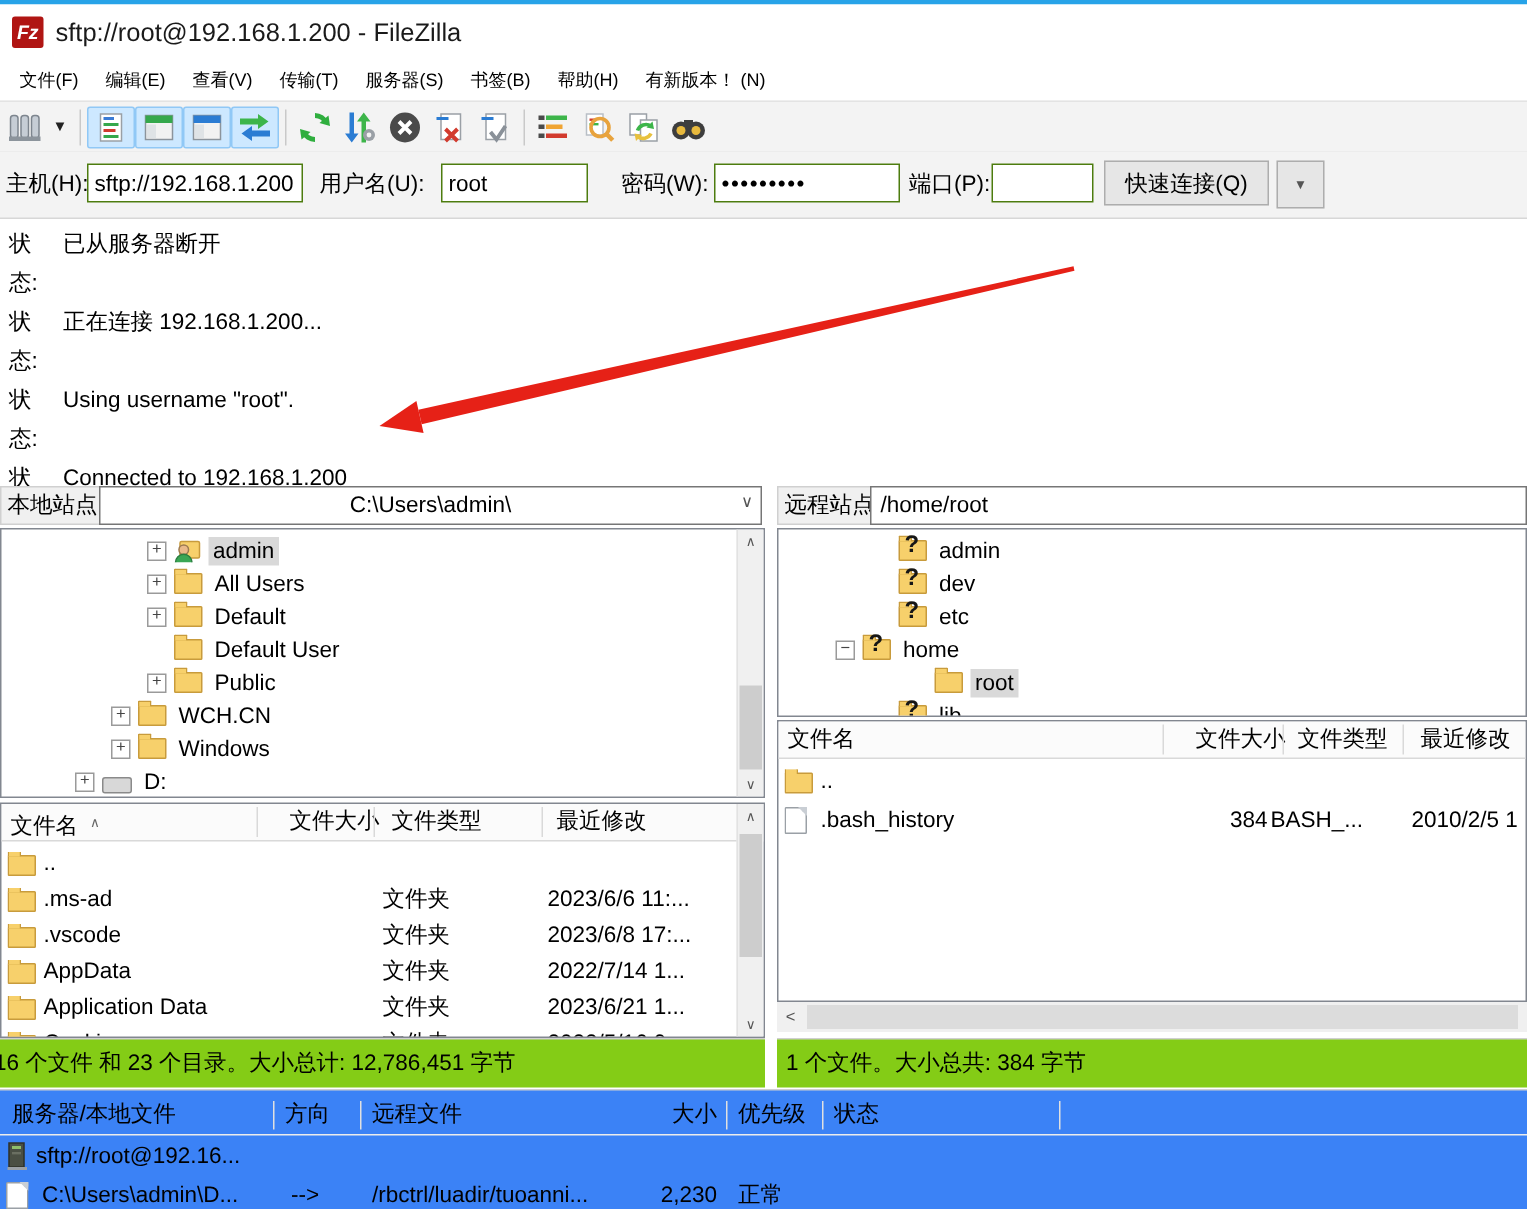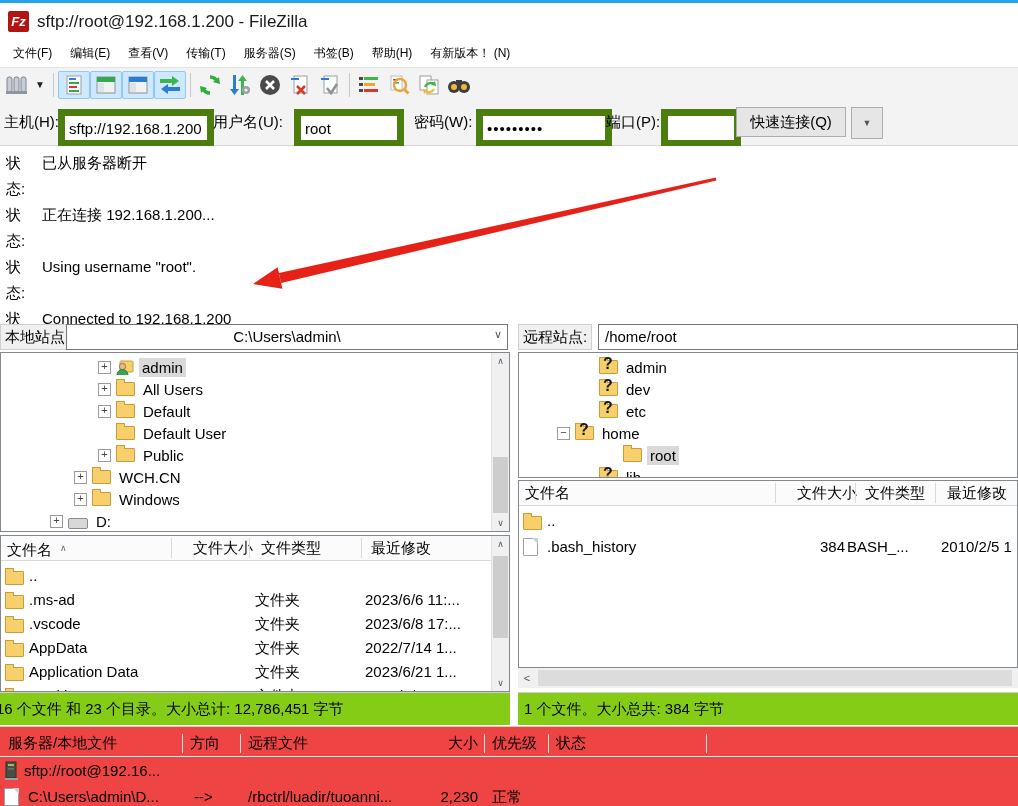--- a/index.html
+++ b/index.html
@@ -19,21 +19,21 @@
   #toolbar{position:absolute;top:67px;left:0;right:0;height:33px;background:#f3f3f3;
            border-top:1px solid #e3e3e3;border-bottom:1px solid #d7d7d7;display:flex;align-items:center;padding-left:1px;}
   .tbtn{width:30px;height:28px;display:flex;align-items:center;justify-content:center;border-radius:2px;}
   .tbtn.small{width:18px;}
   .tbtn.toggled{background:#cde8ff;border:1px solid #90c8f6;width:30px;height:26px;}
   .tsep{width:1px;height:24px;background:#c9c9c9;margin:0 4px;}
   .caret{font-size:10px;color:#222;}
   
   #quickconnect{position:absolute;top:101px;left:0;right:0;height:44px;background:#f3f3f3;border-bottom:1px solid #d7d7d7;}
   .qc-label{position:absolute;top:12px;font-size:15px;}
-  .qc-input{position:absolute;top:8px;height:24px;border:7px solid #4d7c0f;background:#fff;font-size:15px;
+  .qc-input{position:absolute;top:8px;height:24px;border:1px solid #4d7c0f;background:#fff;font-size:15px;
             font-family:"Liberation Sans","DejaVu Sans",sans-serif;padding:0 4px;box-sizing:content-box;}
   #qc-connect{position:absolute;top:6px;left:736px;width:110px;height:30px;background:#e6e6e6;border:1px solid #adadad;
               font-size:15px;font-family:"Liberation Sans","DejaVu Sans",sans-serif;}
   #qc-dd{position:absolute;top:6px;left:851px;width:30px;height:30px;background:#e6e6e6;border:1px solid #adadad;
          font-size:9px;color:#555;display:flex;align-items:center;justify-content:center;}
   
   #log{position:absolute;top:146px;left:0;right:0;height:174px;background:#fff;overflow:hidden;padding-top:4px;}
   .log-line{display:flex;line-height:26px;font-size:15px;}
   .log-status{width:32px;margin-left:6px;flex:none;}
   .log-msg{margin-left:4px;white-space:nowrap;}
@@ -79,21 +79,21 @@
   .hsep{position:absolute;top:2px;width:1px;height:20px;background:#d9d9d9;}
   .sortmark{font-size:9px;color:#666;vertical-align:4px;margin-left:8px;}
   .frow{position:absolute;left:0;height:24px;}
   .fcell{position:absolute;top:0;height:24px;line-height:24px;font-size:15px;white-space:nowrap;overflow:hidden;}
   .file-icon{width:13px;height:16px;background:#fff;border:1px solid #9aa0a6;display:inline-block;position:relative;border-radius:1px;}
   .file-icon::before{content:"";position:absolute;right:-1px;top:-1px;border:3px solid #c9ced4;border-left-color:transparent;border-bottom-color:transparent;}
   
   .statusbar{position:absolute;left:0;right:0;top:370px;height:32px;background:#84cc16;border-top:1px solid #cfcfcf;
              line-height:32px;font-size:15px;white-space:nowrap;overflow:hidden;}
   
-  #queue{position:absolute;top:726px;left:0;width:1018px;height:80px;background:#ef4444;border-top:1px solid #cfcfcf;}
+  #queue{position:absolute;top:726px;left:0;width:1018px;height:80px;background:#3b82f6;border-top:1px solid #cfcfcf;}
   .qhrow{position:absolute;top:3px;left:0;right:0;height:26px;border-bottom:1px solid #ececec;}
   .qrow{position:absolute;left:0;right:0;height:26px;}
   .qcell{position:absolute;top:0;height:26px;line-height:26px;font-size:15px;white-space:nowrap;overflow:hidden;}
   .qsep{position:absolute;top:4px;width:1px;height:19px;background:#e0e0e0;}
   svg{display:block;}
 </style>
 </head>
 <body>
 
 <div id="win">
@@ -418,21 +418,21 @@
     </div>
 
     <div class="statusbar">
       <span style="position:absolute;left:-4px;">16 个文件 和 23 个目录。大小总计: 12,786,451 字节</span>
     </div>
   </div>
 
   <div id="remote-pane" class="pane">
     <div class="site-bar">
       <span class="site-label">远程站点:</span>
-      <div class="site-input" style="left:62px;right:0;margin-left:18px;">/home/root</div>
+      <div class="site-input" style="left:62px;right:0;">/home/root</div>
     </div>
 
     <div class="box" style="top:30px;left:0;width:500px;height:126px;">
       <div style="padding-top:3px;">
         <div class="trow" style="padding-left:62px;">
           <span class="expander none"></span>
           <span class="ticon folder-icon">
               <i class="qm">?</i>
             </span>
           <span class="tlabel">admin</span>

